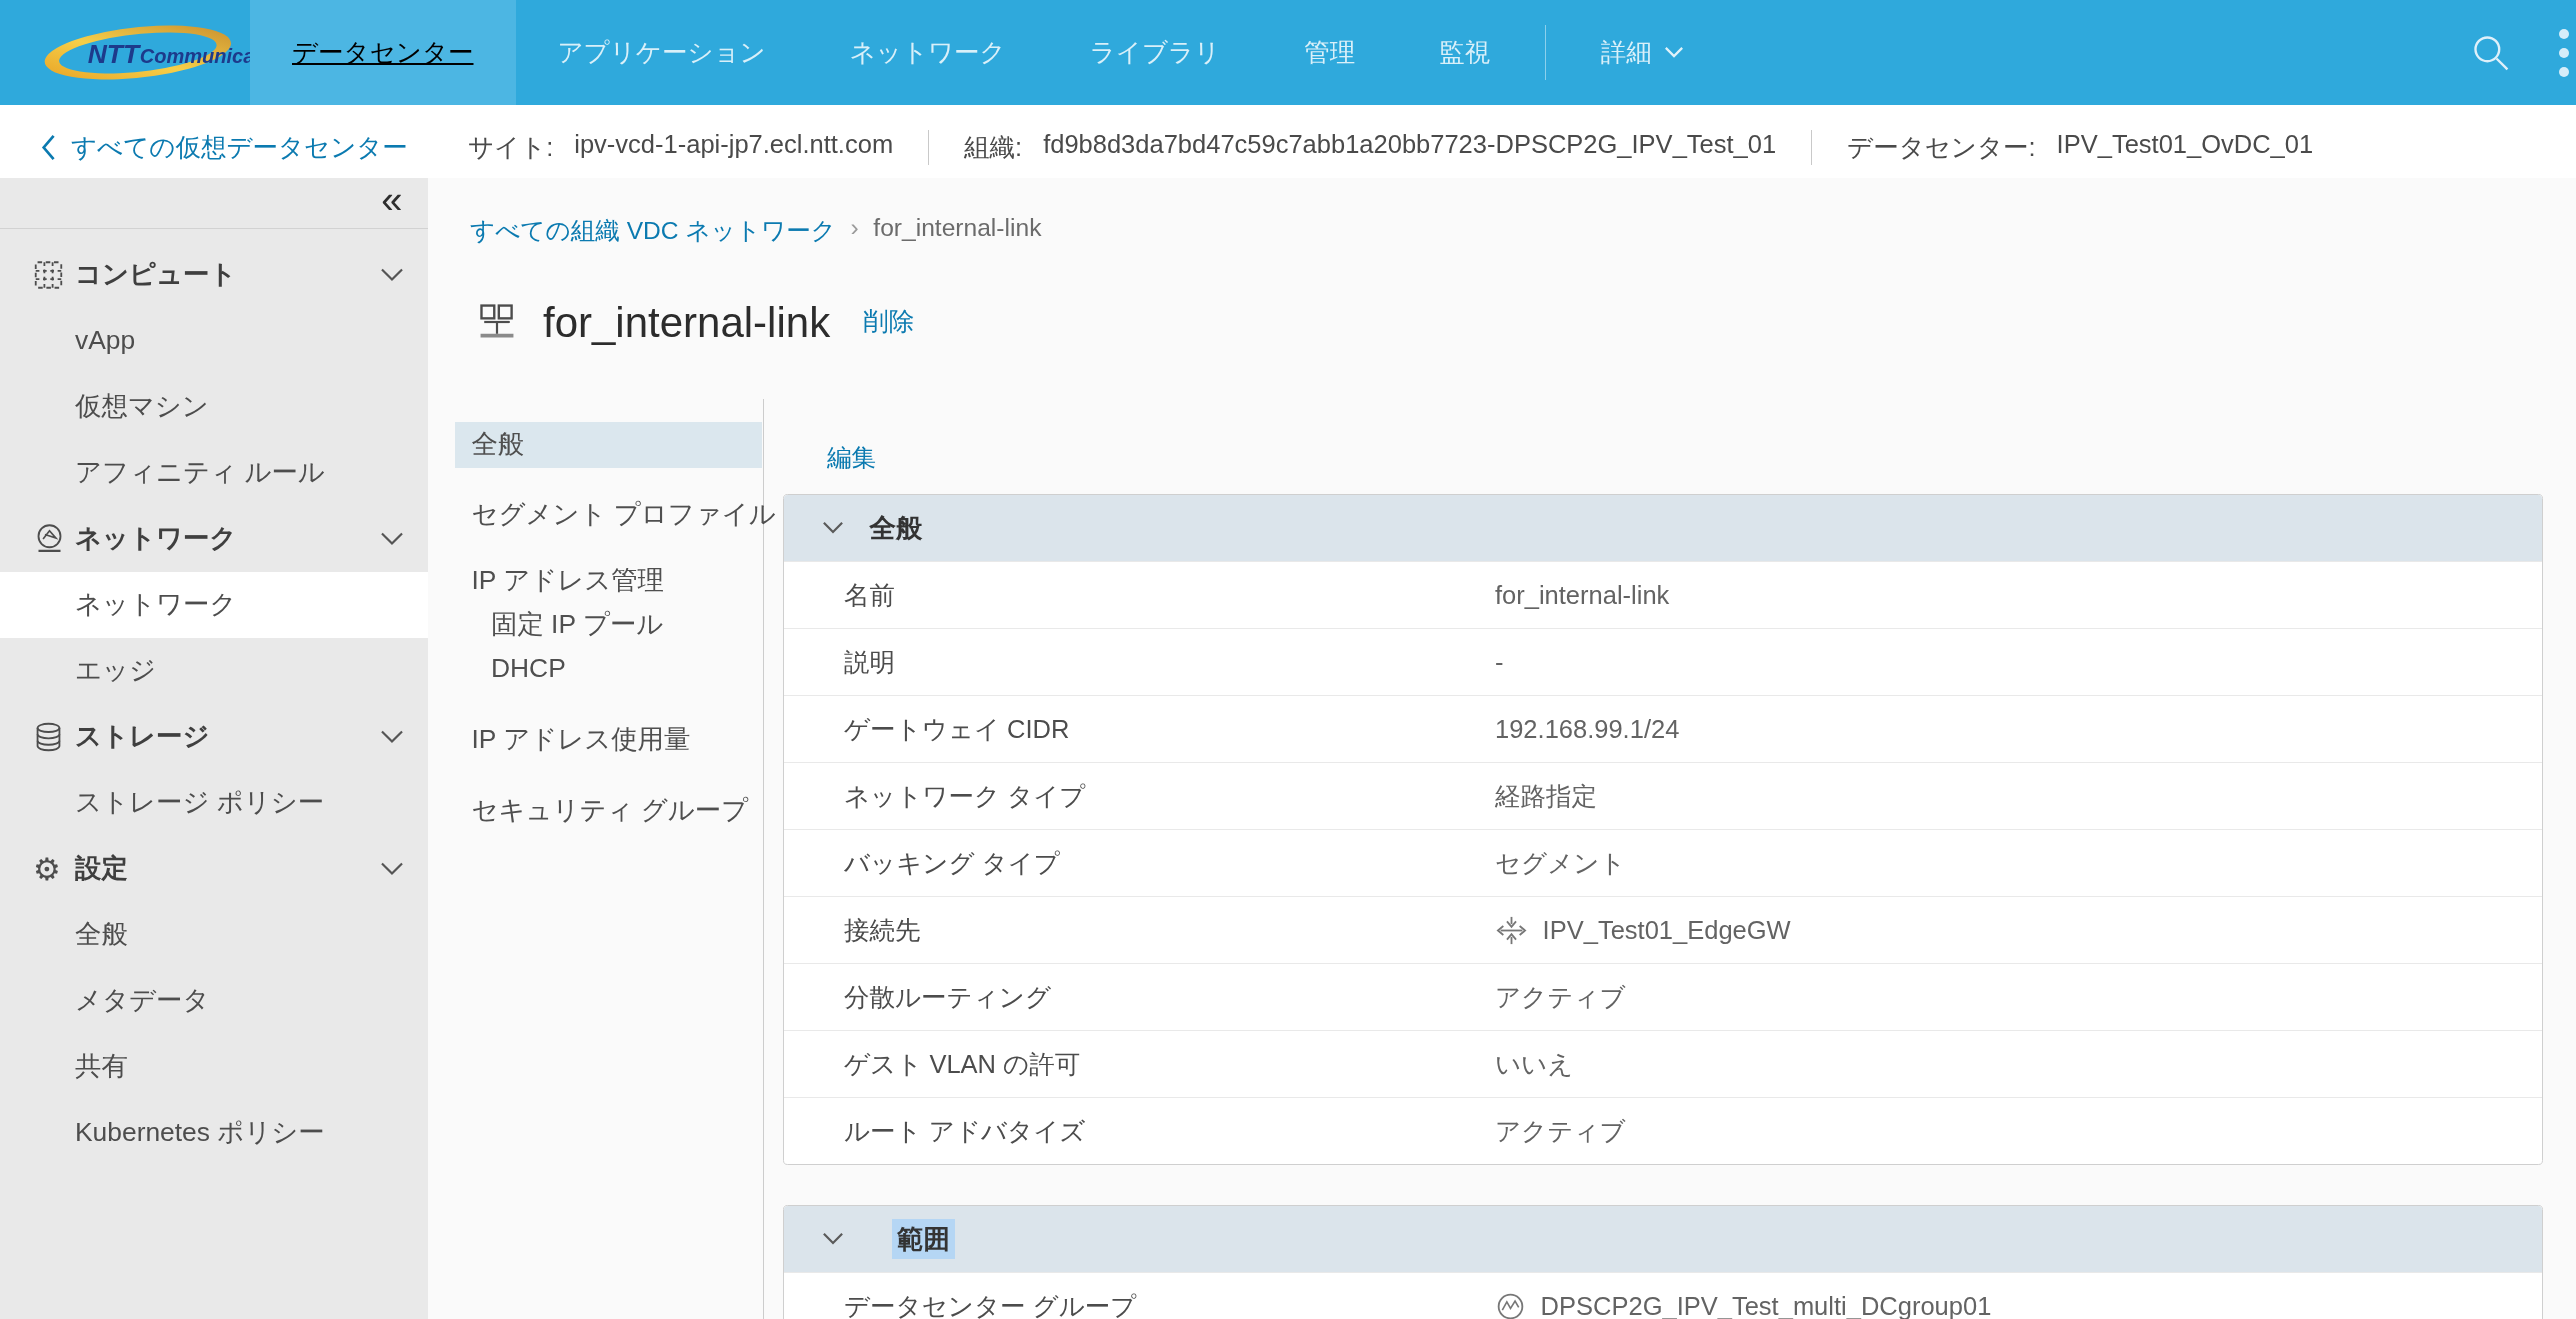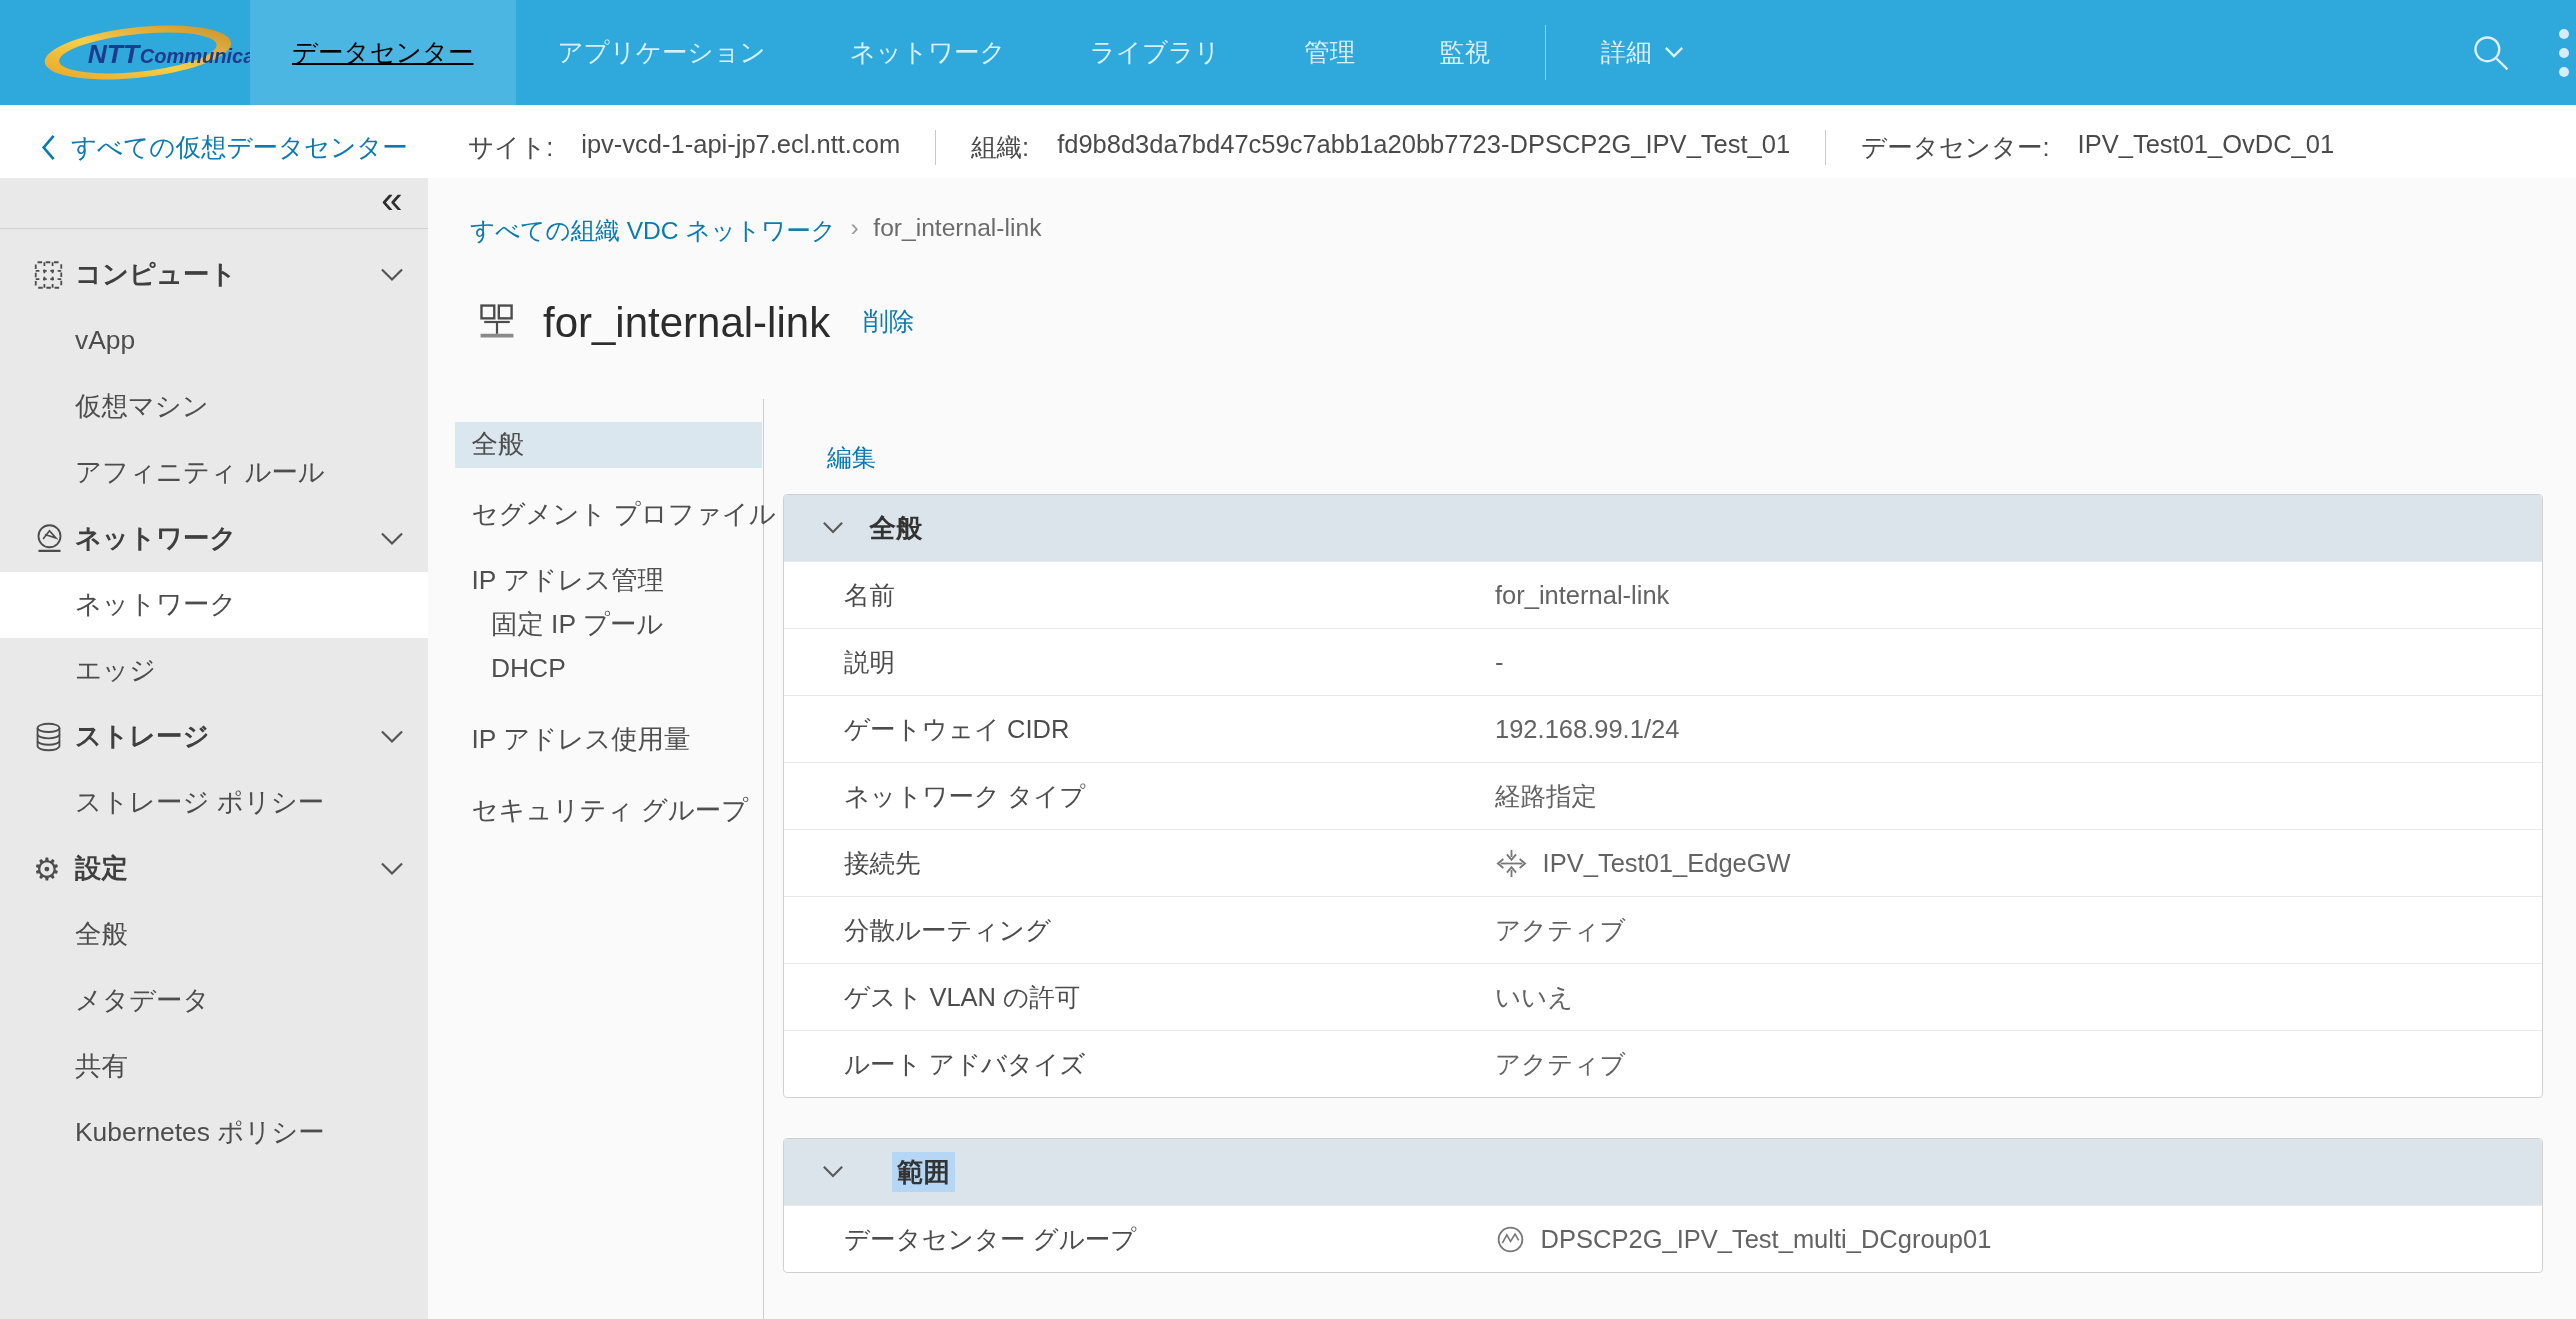--- a/index.html
+++ b/index.html
@@ -23,21 +23,21 @@
   .icon-btn { cursor:pointer; display:flex; align-items:center; }
   .kebab { display:flex; flex-direction:column; gap:9px; }
   .kebab i { width:10px; height:10px; border-radius:50%; background:#d6edf9; }
 
   
   .ctxbar { position:absolute; top:105px; left:0; width:100%; height:86px; background:#fff;
             border-bottom:0.9px solid #dcdcdc; display:flex; align-items:center;
             font-size:25.5px; color:#4a4a4a; }
   .back { display:flex; align-items:center; gap:14.6px; margin-left:40px; color:#0b7ab0;
           cursor:pointer; white-space:nowrap; }
-  .ctx-item { display:flex; gap:28px; white-space:nowrap;text-align:center; }
+  .ctx-item { display:flex; gap:21px; white-space:nowrap;text-align:center; }
   .ctx-item:first-of-type { margin-left:60px; }
   .ctx-div { width:0.9px; height:35px; background:#c9c9c9; margin:0 35px; }
 
   
   .sidebar { position:absolute; top:178px; left:0; width:428px; bottom:0; background:#e9e9e9; }
   .collapse-row { height:51px; display:flex; justify-content:flex-end; align-items:center;
                   padding-right:25.5px; border-bottom:0.9px solid #d2d2d2; }
   .collapse { font-size:38px; line-height:1; color:#2e2e2e; cursor:pointer; margin-top:-5.5px; }
   .snav { padding-top:12.8px; }
   .nav-row { position:relative; height:66px; display:flex; align-items:center;
@@ -335,20 +335,26 @@
               <span>192.168.99.1/24</span>
             </div>
         </div>
         <div class="row">
           <div class="rlabel">ネットワーク タイプ</div>
           <div class="rvalue">
               <span>経路指定</span>
             </div>
         </div>
         <div class="row">
+          <div class="rlabel">バッキング タイプ</div>
+          <div class="rvalue">
+              <span>セグメント</span>
+            </div>
+        </div>
+        <div class="row">
           <div class="rlabel">接続先</div>
           <div class="rvalue">
             <svg width="33" height="29" viewBox="0 0 36 32">
               <line x1="6" y1="16" x2="30" y2="16" stroke="#777" stroke-width="2"></line>
               <polyline points="9,11 3,16 9,21" fill="none" stroke="#777" stroke-width="2"></polyline>
               <polyline points="27,11 33,16 27,21" fill="none" stroke="#777" stroke-width="2"></polyline>
               <line x1="18" y1="1" x2="18" y2="9" stroke="#777" stroke-width="2"></line>
               <polyline points="13,6 18,12 23,6" fill="none" stroke="#777" stroke-width="2"></polyline>
               <line x1="18" y1="31" x2="18" y2="23" stroke="#777" stroke-width="2"></line>
               <polyline points="13,26 18,20 23,26" fill="none" stroke="#777" stroke-width="2"></polyline>

